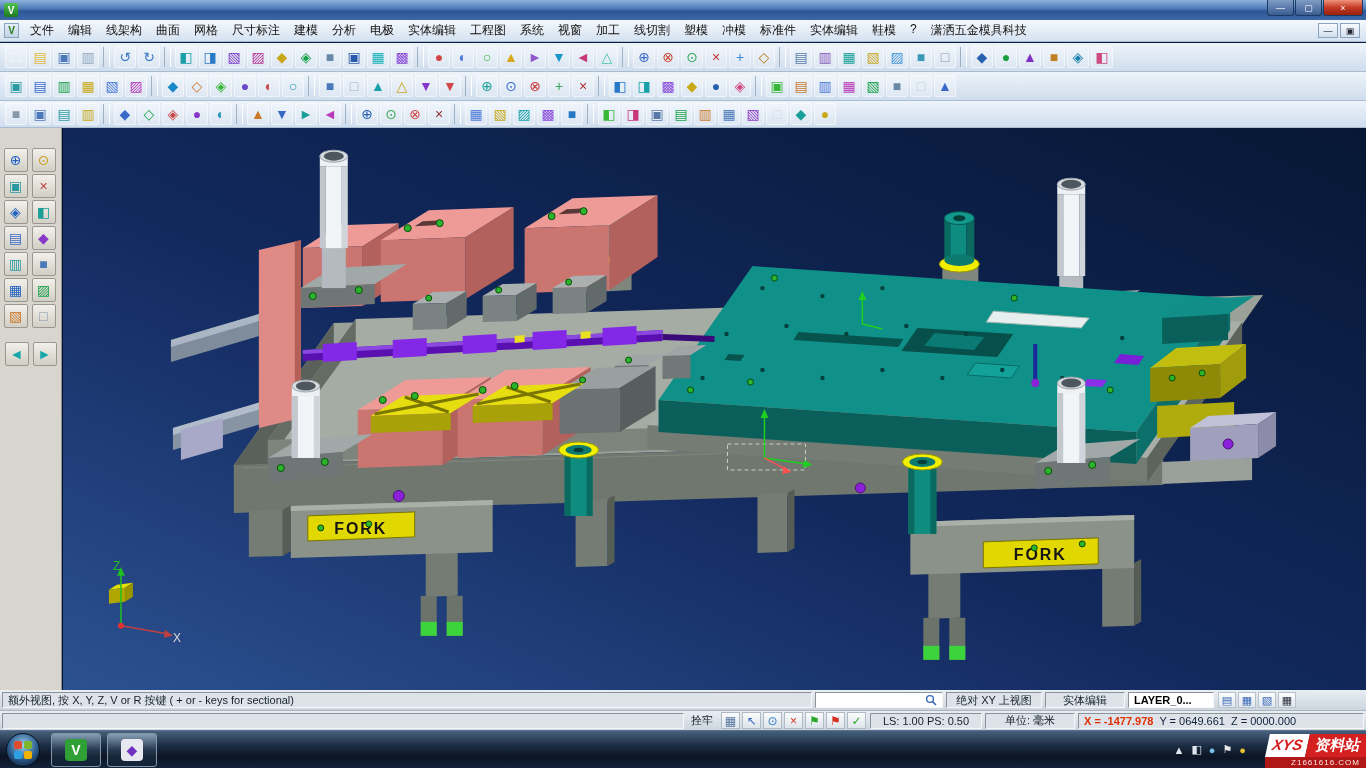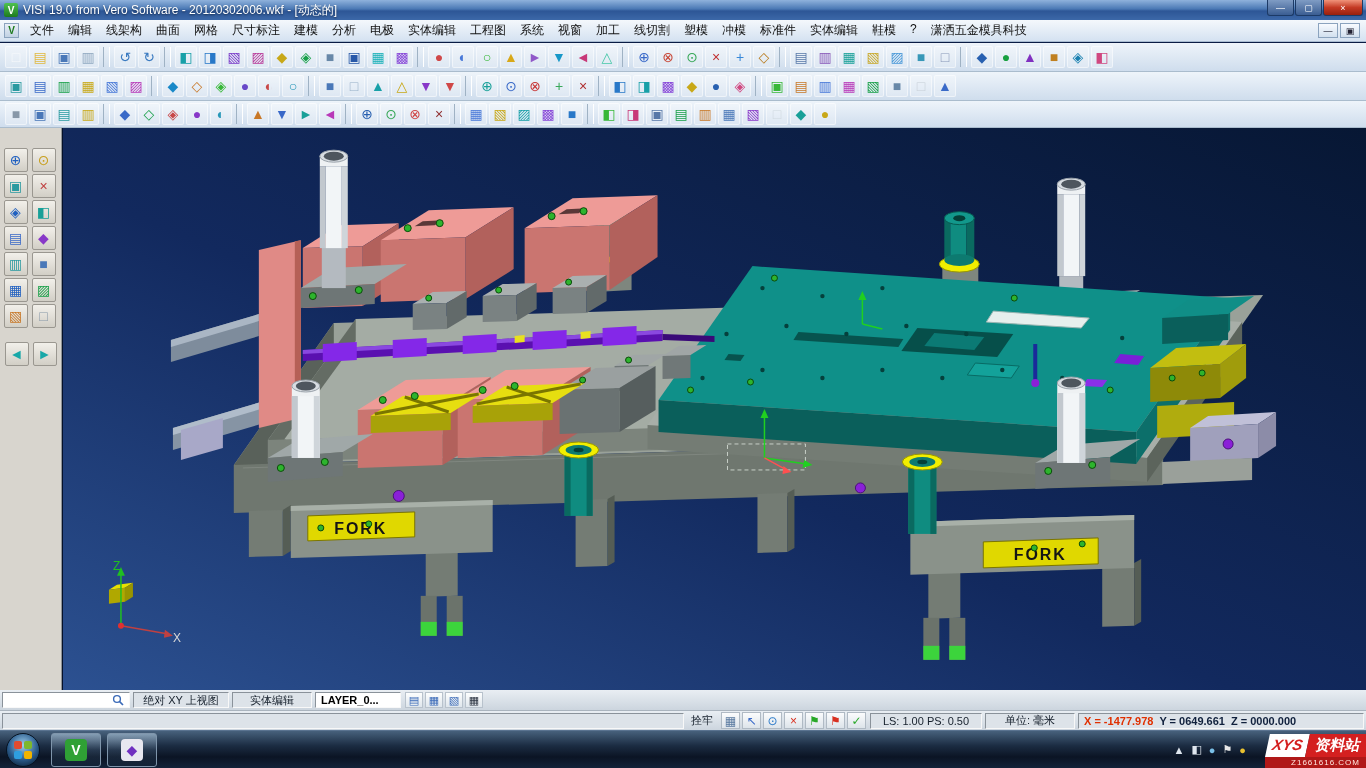--- a/index.html
+++ b/index.html
@@ -33,21 +33,21 @@
 .viewport svg{display:block}
 
 .statusbar{position:absolute;left:0;right:0;height:20px;background:linear-gradient(#e9eef3,#ccd5de);display:flex;align-items:center;font-size:11px;color:#16202c;gap:3px;padding:0 2px}
 #status-top{top:690px}#status-bottom{top:710px;border-top:1px solid #aab4be}
 .sunken{border:1px solid;border-color:#8a929a #f8f8f8 #f8f8f8 #8a929a;background:#dde3e9;height:16px;display:flex;align-items:center;padding:0 5px;white-space:nowrap;overflow:hidden}
 .sbox-msg{flex:0 0 810px}
 .search-wrap{flex:0 0 128px;background:#fff;justify-content:space-between}
 .search-wrap input{border:none;outline:none;width:100px;font-size:11px;background:#fff}
 .smini{width:18px;height:16px;display:flex;align-items:center;justify-content:center;font-size:11px;border:1px solid #b8c2cc;background:linear-gradient(#fdfefe,#dfe6ec);margin:0 1px}
 .sicon{width:19px;height:17px;display:flex;align-items:center;justify-content:center;font-size:12px;border:1px solid #b0bac4;background:linear-gradient(#fbfcfd,#dde4ea);margin:0 1px}
-.coordx{color:#e03000;font-weight:bold}.coordyz{color:#10203c;font-weight:bold}
+.coordx{color:#e03000;font-weight:bold}.coordyz{color:#10203c;font-weight:normal}
 
 .taskbar{position:absolute;left:0;right:0;top:730px;height:38px;background:linear-gradient(#47617c,#1b2c42 40%,#0b1424 70%,#13233a);border-top:1px solid #5a7390;display:flex;align-items:center;padding-left:6px}
 .orb{width:34px;height:34px;border-radius:50%;background:radial-gradient(circle at 50% 35%,#9ed0f0,#2a5a8a 55%,#0c2238 90%);border:1px solid #061322;display:flex;align-items:center;justify-content:center;margin-right:8px}
 .tb-app{width:50px;height:34px;margin:0 3px;border:1px solid #7f95ab;border-radius:3px;background:linear-gradient(rgba(190,215,235,.55),rgba(90,120,150,.25) 50%,rgba(20,40,60,.35));display:flex;align-items:center;justify-content:center}
 .tb-app-ico{width:22px;height:22px;border-radius:4px;display:flex;align-items:center;justify-content:center;font-weight:bold;font-size:14px}
 .tray{margin-left:auto;display:flex;align-items:center;gap:7px;padding-right:120px}
 .tray-ico{font-size:11px;cursor:default}
 
 .watermark{position:absolute;right:0;bottom:0;z-index:50;text-align:right}
 .wm-top{display:flex;align-items:stretch;justify-content:flex-end;transform:skewX(-12deg);transform-origin:bottom right}
@@ -55,21 +55,20 @@
 .wm-name{background:#d42020;color:#fff;font-weight:bold;font-size:15px;padding:2px 8px}
 .wm-url{background:#b01818;color:#ffe8e0;font-size:8px;letter-spacing:1px;padding:1px 6px}
 </style>
 </head>
 <body>
 
 <div id="screen">
 
   <div class="titlebar">
     <span class="app-ico">V</span>
-    <span class="title-text">VISI 19.0  from Vero Software - 20120302006.wkf - [动态的]</span>
     <div class="winbtns">
       <div class="wbtn">—</div>
       <div class="wbtn">▢</div>
       <div class="wbtn close">×</div>
     </div>
   </div>
 
   <div class="menubar">
     <span class="menu-logo">V</span>
     <div id="menu-items" style="display:flex">
@@ -589,20 +588,23 @@
           <polygon points="102,502 101,510 110,508" fill="#c04040"></polygon>
           <circle cx="58" cy="498" r="3" fill="#e03030"></circle>
           <text x="50" y="442" font-size="12" fill="#20c020">Z</text>
           <text x="110" y="514" font-size="12" fill="#d8d8d8">X</text>
         </g>
       </svg>
     </div>
   </div>
 
   <div class="statusbar" id="status-top">
+    <div class="sunken sbox-msg">
+      <span>额外视图, 按 X, Y, Z, V or R 按键 ( + or - keys for sectional)</span>
+    </div>
     <div class="sunken search-wrap">
       <input type="text" placeholder="" style="">
       <svg width="12" height="12" viewBox="0 0 12 12">
         <circle cx="5" cy="5" r="3.4" fill="none" stroke="#3a6ab8" stroke-width="1.4"></circle>
         <line x1="7.6" y1="7.6" x2="11" y2="11" stroke="#3a6ab8" stroke-width="1.6"></line>
       </svg>
     </div>
     <div class="sunken" style="flex:0 0 96px;justify-content:center">
       <span>绝对 XY 上视图</span>
     </div>

